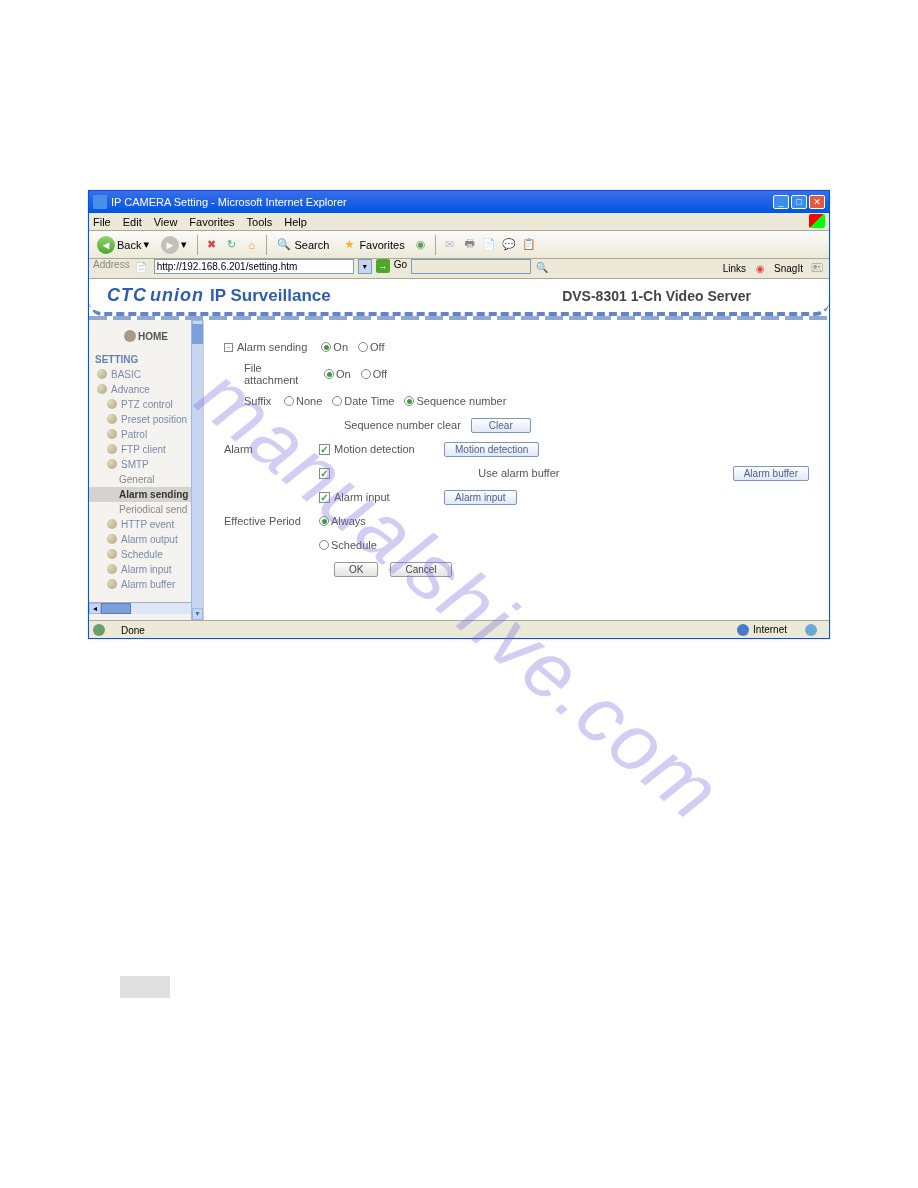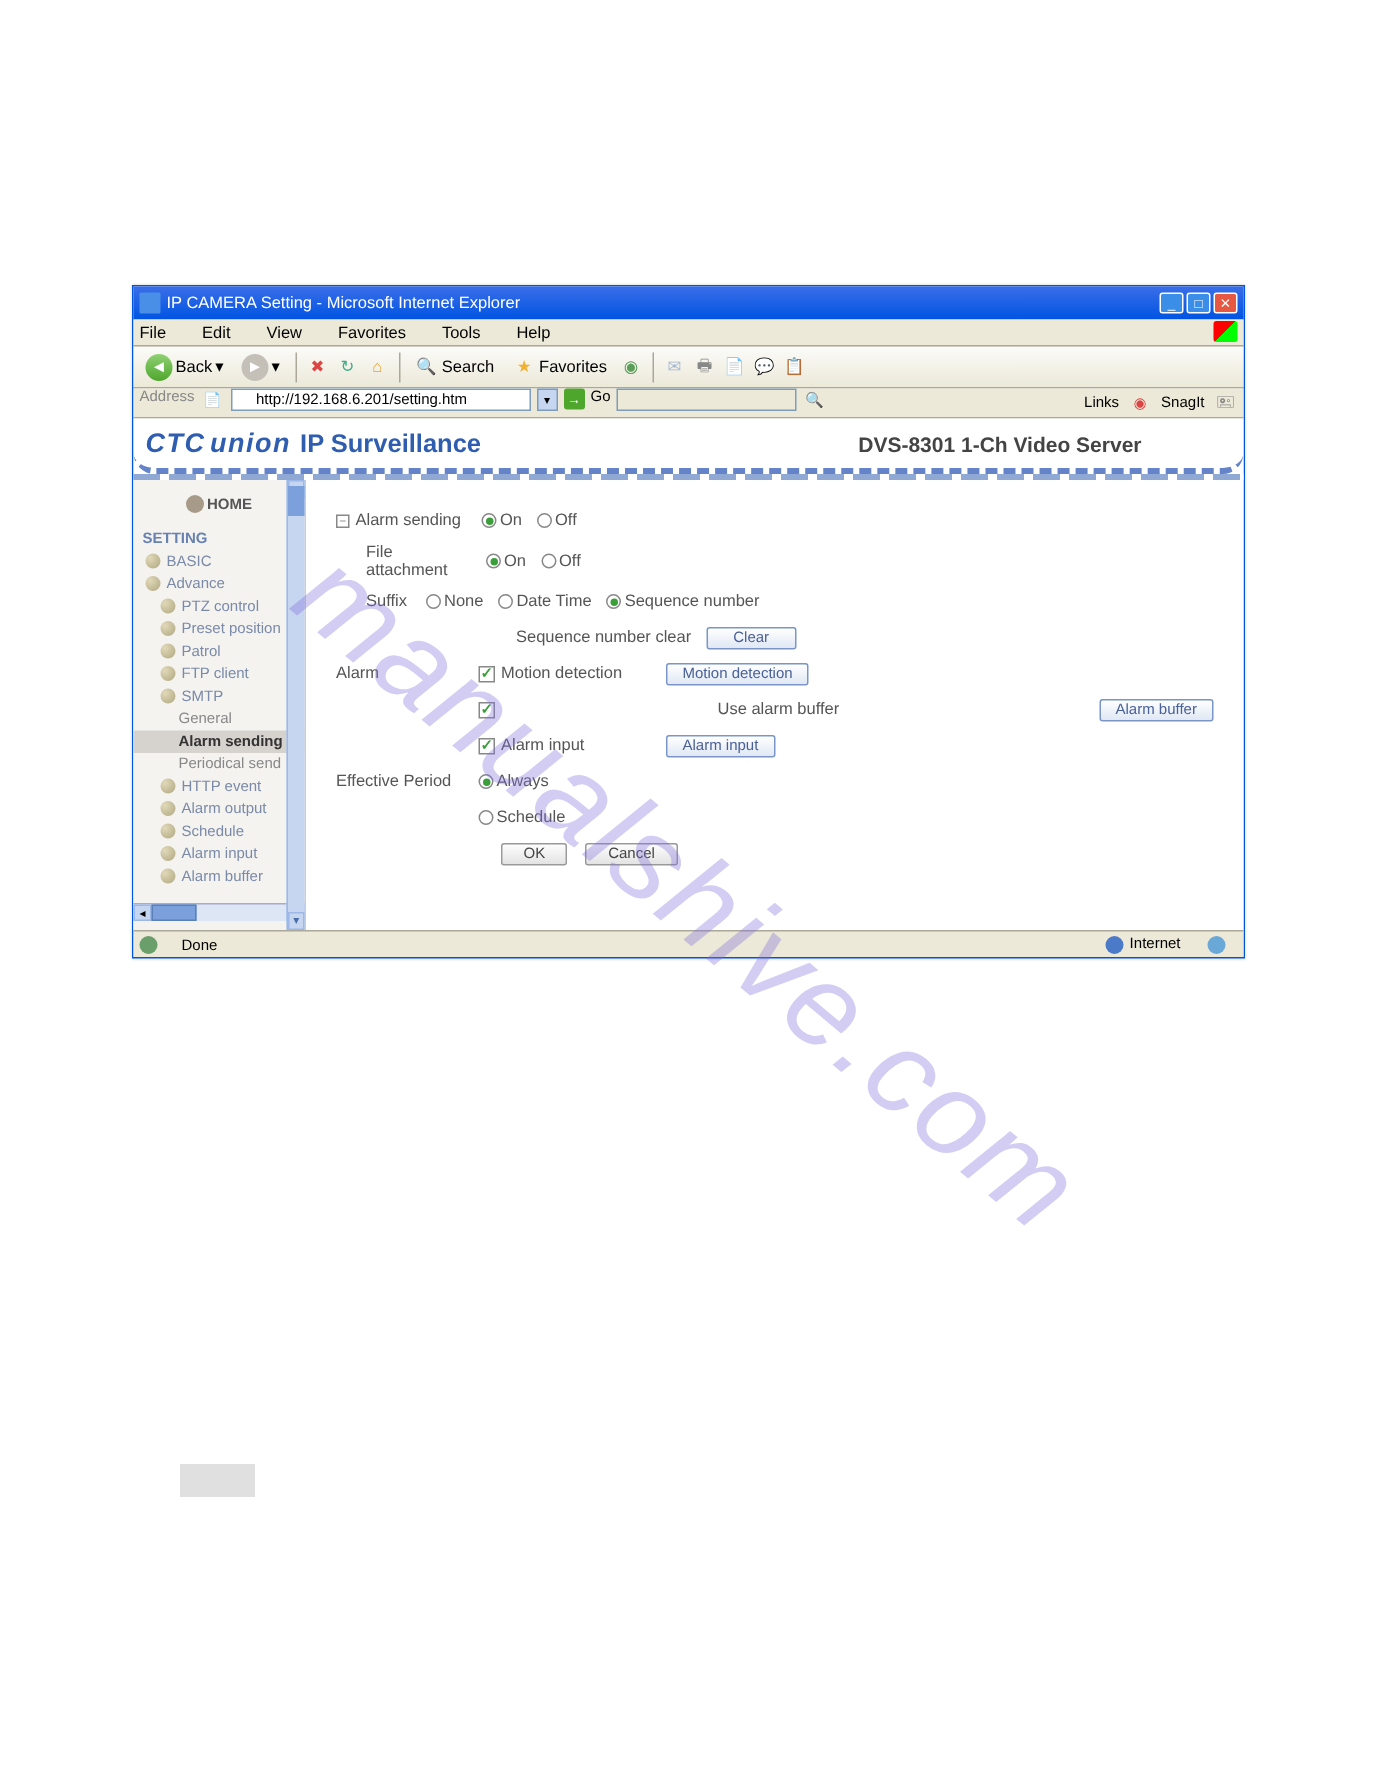--- a/index.html
+++ b/index.html
@@ -7,38 +7,38 @@
   .page-wrap { padding: 120px 0 0 0; width: 918px; height: 1188px; position: relative; }
   .browser-window { width: 742px; margin: 70px auto 0; border: 1px solid #0054E3; background: #fff; box-shadow: 0 0 2px rgba(0,0,0,0.2); }
   .titlebar { background: linear-gradient(to bottom, #3a6ee8, #0054E3); color: #fff; height: 22px; display: flex; align-items: center; padding: 0 4px; position: relative; }
   .titlebar-icon { width: 14px; height: 14px; background: #4a8fe7; margin-right: 4px; border-radius: 1px; }
   .titlebar-text { font-size: 11px; flex: 1; }
   .win-controls { display: flex; gap: 2px; }
   .win-btn { width: 16px; height: 14px; font-size: 9px; text-align: center; line-height: 12px; border: 1px solid #fff; border-radius: 2px; cursor: pointer; }
   .win-min { background: #3a8ee7; color: #fff; }
   .win-max { background: #3a8ee7; color: #fff; }
   .win-close { background: #e75842; color: #fff; }
-  .menubar { background: #ece9d8; height: 18px; display: flex; align-items: center; padding: 0 4px; border-bottom: 1px solid #aca899; position: relative; gap: 12px; }
+  .menubar { background: #ece9d8; height: 18px; display: flex; align-items: center; padding: 0 4px; border-bottom: 1px solid #aca899; position: relative; }
   .menubar span { margin-right: 12px; color: #000; cursor: pointer; }
   .win-logo { position: absolute; right: 4px; top: 1px; width: 16px; height: 14px; background: linear-gradient(135deg, #f00 0%, #f00 49%, #0f0 50%, #0f0 100%); border-radius: 2px; }
   .toolbar { background: linear-gradient(to bottom, #fbfbf9, #ece9d8); height: 28px; display: flex; align-items: center; padding: 0 4px; border-bottom: 1px solid #aca899; gap: 4px; }
   .tb-btn { display: flex; align-items: center; gap: 2px; padding: 2px 4px; cursor: pointer; }
   .tb-icon { width: 18px; height: 18px; border-radius: 50%; display: inline-flex; align-items: center; justify-content: center; font-size: 11px; }
   .back-icon { background: linear-gradient(to bottom, #8fd173, #4fa62d); color: #fff; }
   .fwd-icon { background: #c4c0b8; color: #fff; }
   .sq-icon { width: 16px; height: 16px; display:inline-flex; align-items:center; justify-content:center; }
   .sep { width: 1px; height: 20px; background: #aca899; margin: 0 2px; }
   .addressbar { background: #ece9d8; height: 20px; display: flex; padding: 0 4px; border-bottom: 1px solid #aca899; gap: 4px; font-size: 10px; }
   .addressbar .addr-label { color: #888; }
-  .addressbar input { flex: 0 0 200px; height: 15px; font-size: 10px; border: 1px solid #7f9db9; padding: 0 16px; }
+  .addressbar input { flex: 0 0 200px; height: 15px; font-size: 10px; border: 1px solid #7f9db9; padding: 0 2px; }
   .addressbar .go-btn { background: #4fa62d; color: #fff; width: 14px; height: 14px; text-align: center; font-size: 9px; border-radius: 2px; line-height: 14px; }
   .addressbar .search-box { flex: 0 0 120px; height: 15px; border: 1px solid #7f9db9; }
   .addressbar .right-widgets { margin-left: auto; display: flex; align-items: center; gap: 6px; }
   .content-area { display: flex; flex-direction: column; background: #fff; }
-  .header-bar { padding: 6px 8px; display: flex; align-items: baseline; border-bottom: 4px dashed #6483c8; border-radius: 14px; }
+  .header-bar { padding: 6px 18px; display: flex; align-items: baseline; border-bottom: 4px dashed #6483c8; border-radius: 14px; }
   .logo-ctc { color: #2f5db0; font-weight: bold; font-style: italic; font-size: 18px; letter-spacing: 1px; }
   .ip-surv { color: #2f5db0; font-size: 17px; font-weight: bold; margin-left: 6px; }
   .product-name { margin-left: auto; margin-right: 60px; color: #444; font-size: 14px; font-weight: bold; }
   .dashed-border { height: 4px; background: repeating-linear-gradient(90deg, #8fa8d4 0, #8fa8d4 18px, #fff 18px, #fff 24px); margin: 0; }
   .body-split { display: flex; min-height: 300px; }
   .sidebar { width: 115px; background: #f4f3f0; border-right: 1px solid #ccc; font-size: 10px; position: relative; padding-top: 6px; }
   .sidebar-scroll { width: 12px; background: #c6d5f0; position: absolute; right: 0; top: 0; bottom: 0; border-left: 1px solid #9db8e6; }
   .sidebar-scroll-thumb { background: #7ba0db; height: 20px; width: 100%; position: absolute; top: 4px; }
   .sidebar-scroll-btn { width: 100%; height: 12px; background: #c6d5f0; border: 1px solid #9db8e6; position: absolute; font-size: 8px; text-align: center; line-height: 10px; color: #4a6da8; }
   .sidebar-scroll-btn.down { bottom: 0; }

